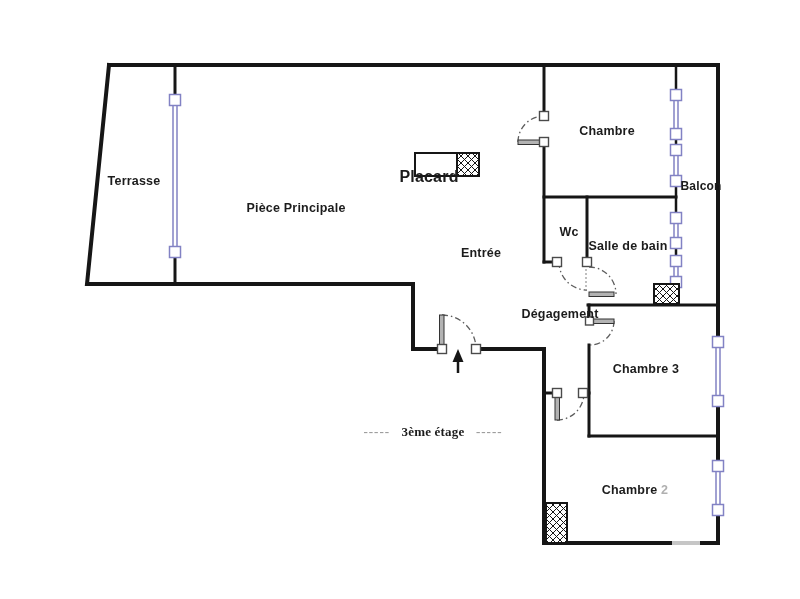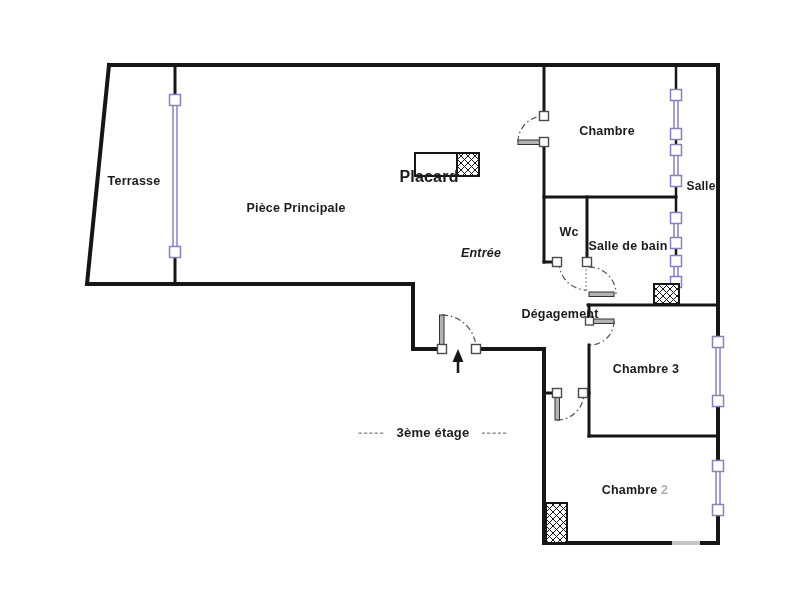--- a/index.html
+++ b/index.html
@@ -8,21 +8,21 @@
     font-family:"Liberation Sans", sans-serif;
   }
   .plan svg{position:absolute;left:0;top:0;}
   .room-label{
     position:absolute;transform:translate(-50%,-50%);
     font-weight:bold;font-size:12.5px;color:#1c1c1c;white-space:nowrap;
     letter-spacing:0.2px;z-index:5;
   }
   .muted{color:#b0b0b0;}
   .dashes{color:#9a9a9a;font-weight:bold;letter-spacing:1px;}
-  .floor-note{font-size:13px;}
+  .floor-note{font-size:13px;font-family:Liberation Serif, serif;}
   .floor-note .lbl{margin:0 8px;}
   .hatch{
     position:absolute;box-sizing:border-box;background-color:#fff;
     background-image:
       repeating-linear-gradient(45deg,#161616 0,#161616 1px,transparent 1px,transparent 5px),
       repeating-linear-gradient(-45deg,#161616 0,#161616 1px,transparent 1px,transparent 5px);
     border:2px solid #161616;z-index:3;
   }
   .closet-box{
     position:absolute;box-sizing:border-box;background:#fff;border:2px solid #161616;z-index:2;
@@ -166,27 +166,27 @@
   <div class="hatch" style="left:545px;top:502px;width:23px;height:42px;"></div>
 
   <div class="room-label" style="left:134px;top:181px;">Terrasse</div>
 
   <div class="room-label" style="left:296px;top:176px;margin-top:32px;">Pièce Principale</div>
 
   <div class="room-label" style="left:429px;top:177px;font-size:16px;">Placard</div>
 
   <div class="room-label" style="left:607px;top:131px;">Chambre</div>
 
-  <div class="room-label" style="left:701px;top:186px;font-size:12px;">Salle</div>
+  <div class="room-label" style="left:701px;top:186px;font-size:12px;">Balcon</div>
 
   <div class="room-label" style="left:569px;top:232px;text-align:center;">Wc</div>
 
   <div class="room-label" style="left:628px;top:246px;">Salle de bain</div>
 
-  <div class="room-label" style="left:481px;top:253px;font-style:italic;">Entrée</div>
+  <div class="room-label" style="left:481px;top:253px;">Entrée</div>
 
   <div class="room-label" style="left:560px;top:314px;">Dégagement</div>
 
   <div class="room-label" style="left:646px;top:369px;">Chambre 3</div>
 
   <div class="room-label" style="left:635px;top:490px;">
     <span>Chambre</span>
     <span class="muted">2</span>
   </div>
 

